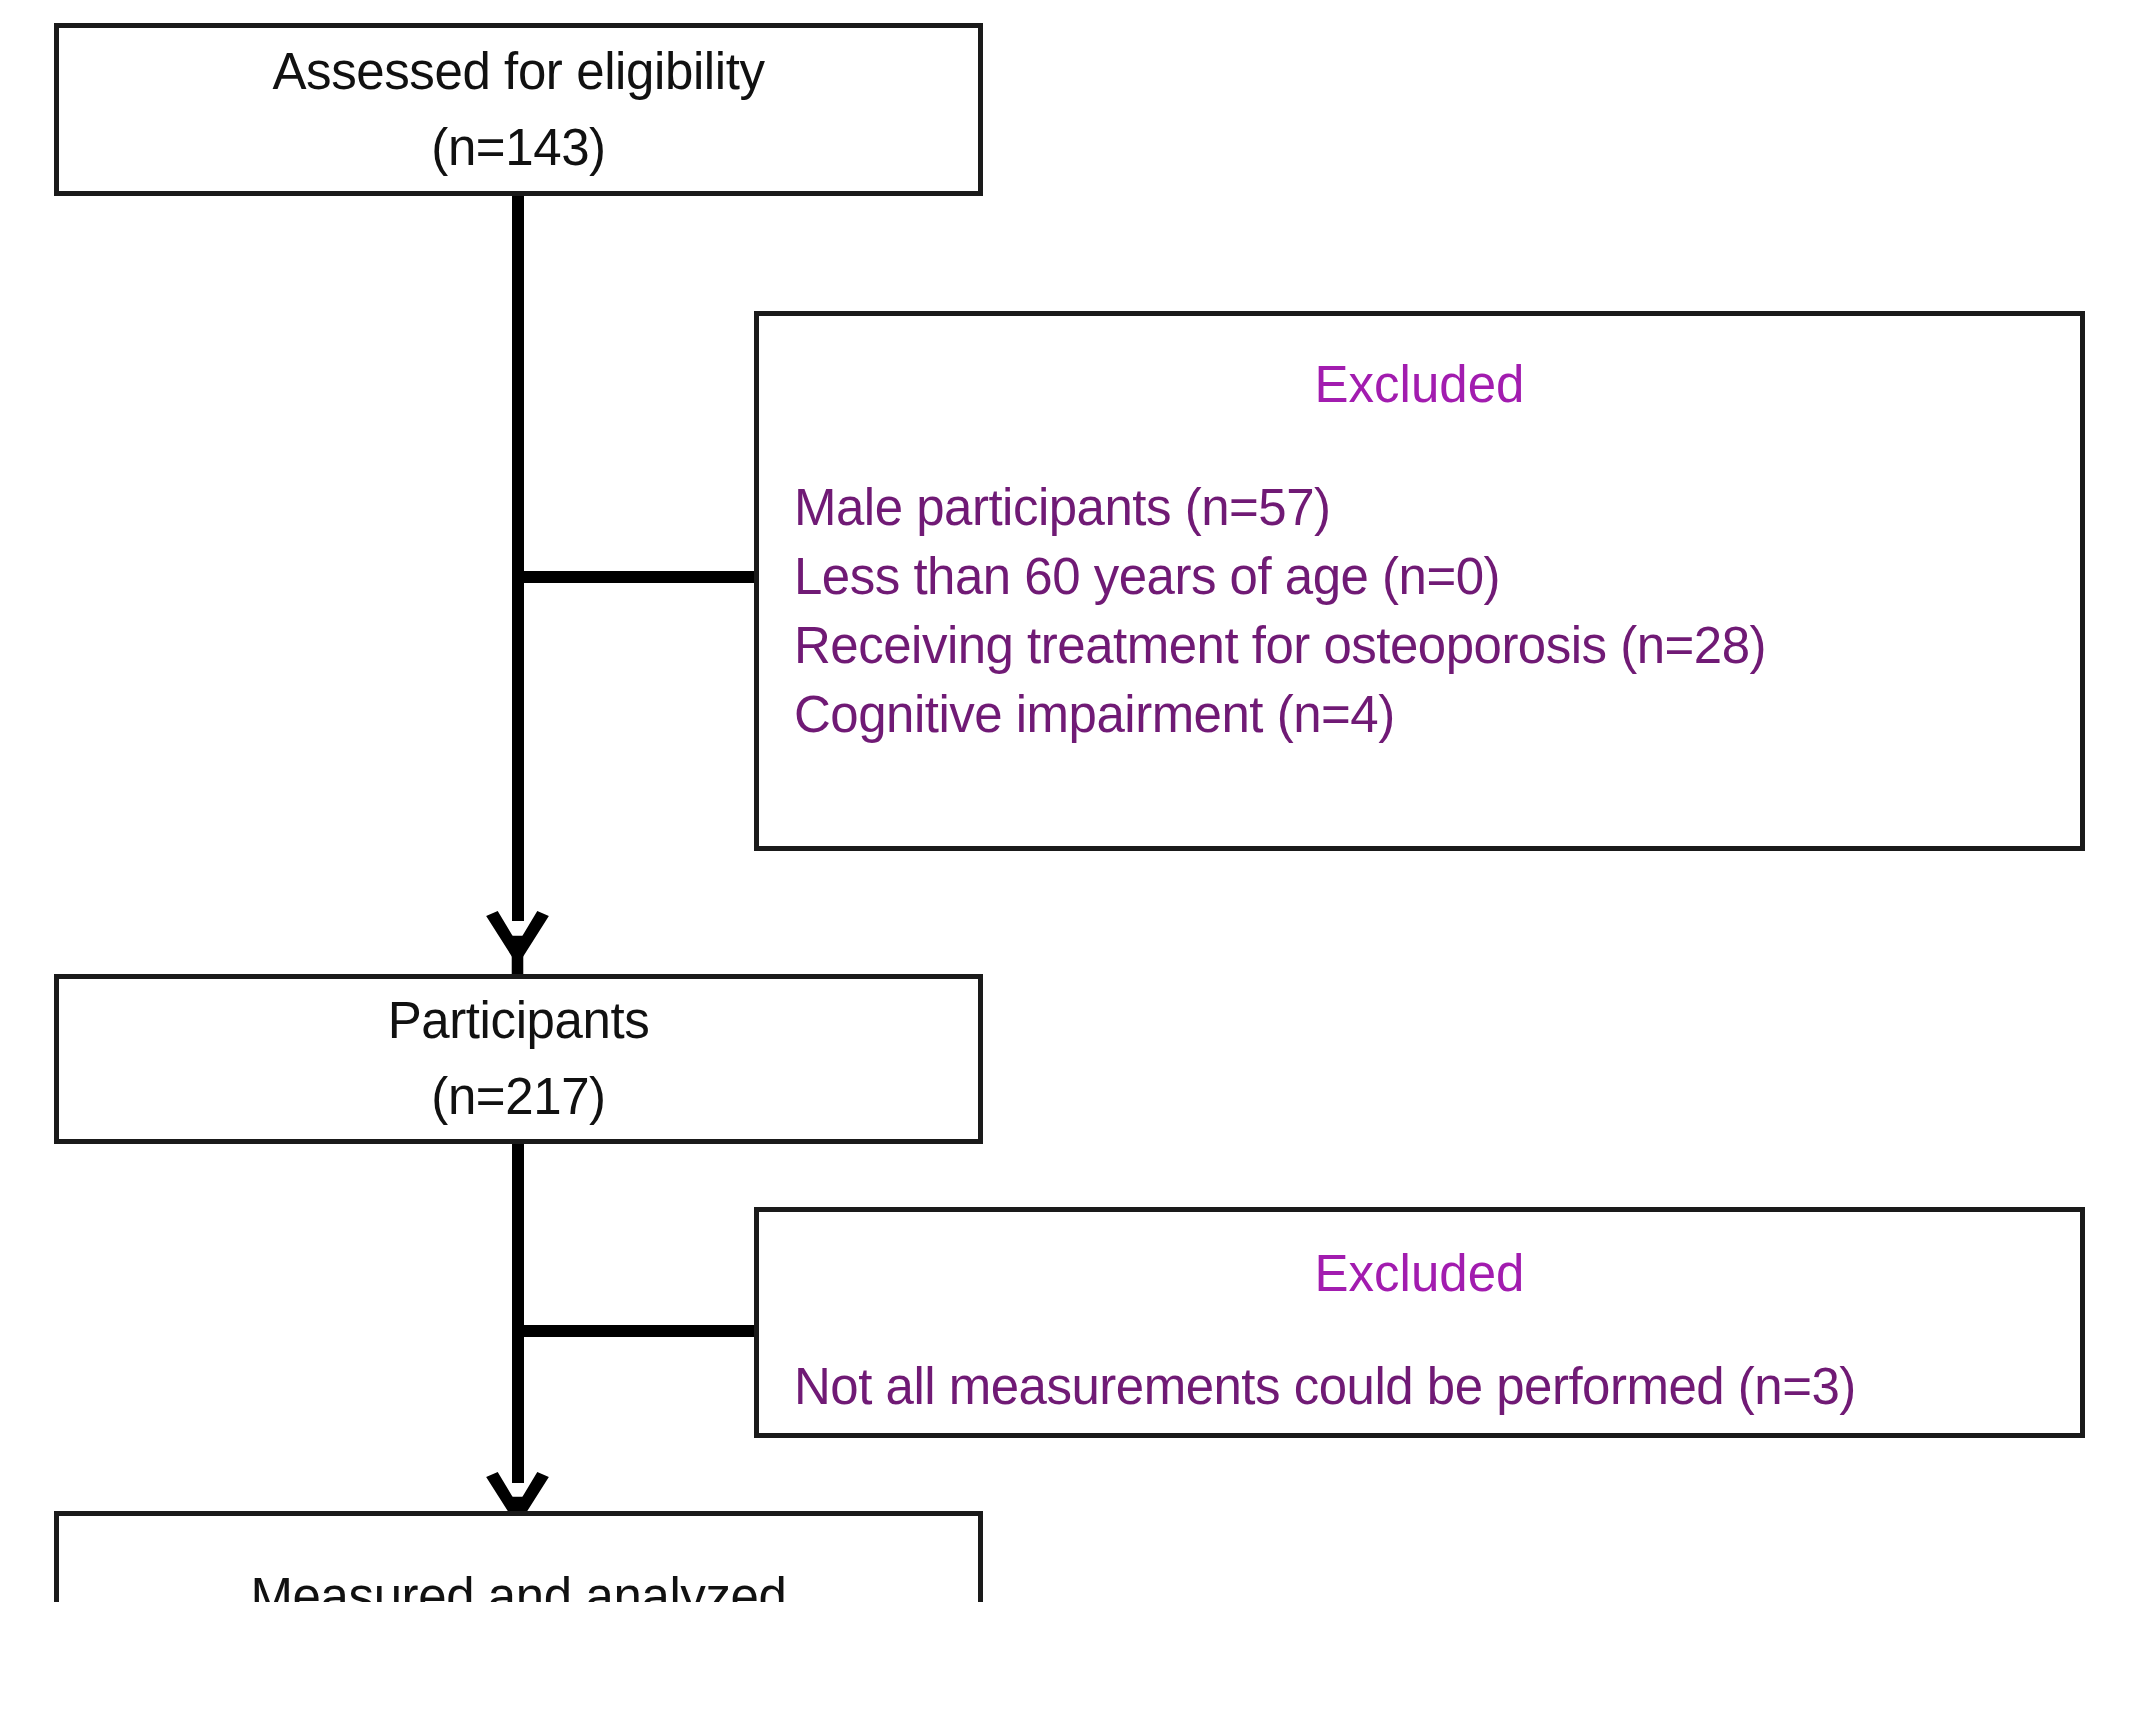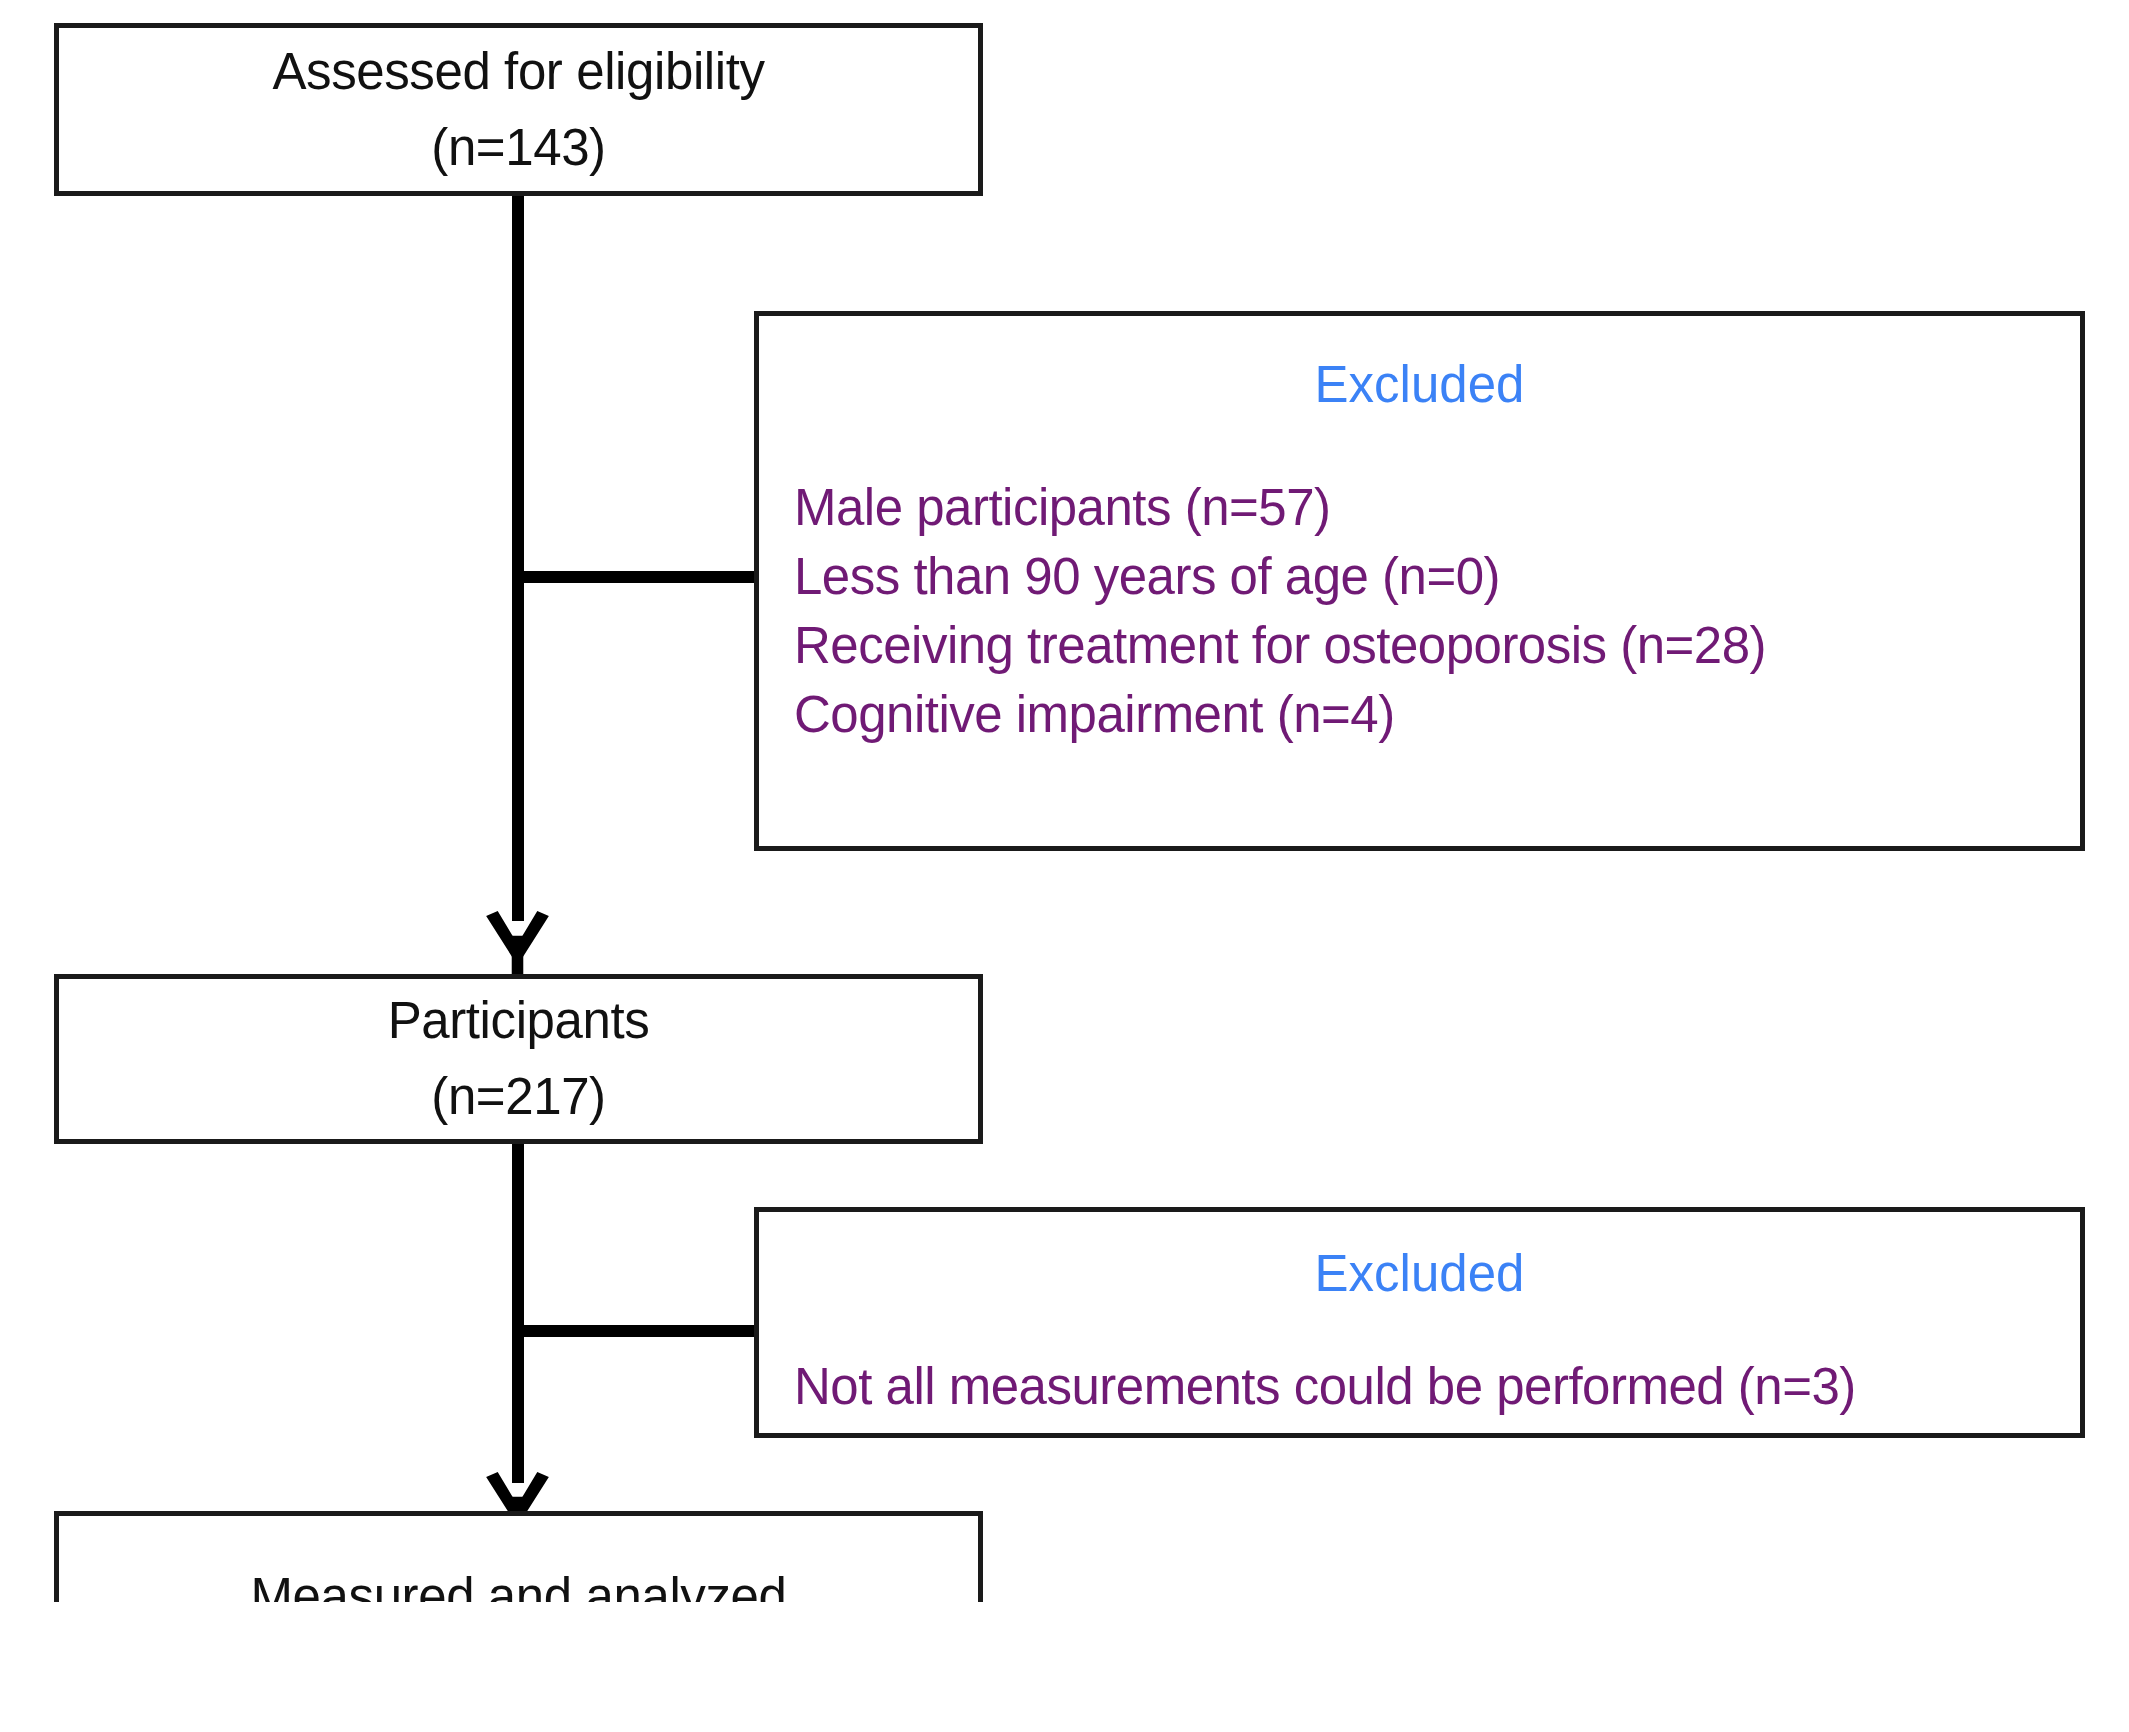--- a/index.html
+++ b/index.html
@@ -38,21 +38,21 @@
     white-space: nowrap;
     color: #111111;
   }
   
   .excl-title {
     position: absolute;
     left: 0; right: 0;
     text-align: center;
     font-size: 51px;
     line-height: 58px;
-    color: #3b82f6;
+    color: #a21caf;
   }
   .excl-list {
     position: absolute;
     text-align: left;
   }
   .excl-item {
     font-size: 51px;
     line-height: 69px;
     white-space: nowrap;
     color: #701a75;
@@ -91,21 +91,21 @@
     <svg width="73" height="66" viewBox="0 0 88 80" xmlns="http://www.w3.org/2000/svg">
       <path d="M6 6 L44 66 L82 6 L68 0 L44 40 L20 0 Z" fill="#000000"></path>
       <path d="M37 30 L51 30 L51 78 L37 78 Z" fill="#000000"></path>
     </svg>
   </div>
 
   <div class="box" style="left:754px; top:311px; width:1331px; height:540px;">
     <div class="excl-title" style="top:40px;">Excluded</div>
     <div class="excl-list" style="left:35px; top:157px; right:16.5px;">
       <div class="excl-item">Male participants (n=57)</div>
-      <div class="excl-item">Less than 90 years of age (n=0)</div>
+      <div class="excl-item">Less than 60 years of age (n=0)</div>
       <div class="excl-item">Receiving treatment for osteoporosis (n=28)</div>
       <div class="excl-item">Cognitive impairment (n=4)</div>
     </div>
   </div>
 
   <div class="box" style="left:54px; top:974px; width:929px; height:170px;padding-left:36px;">
     <div class="box-inner">
       <div class="line">Participants</div>
       <div class="line">(n=217)</div>
     </div>

